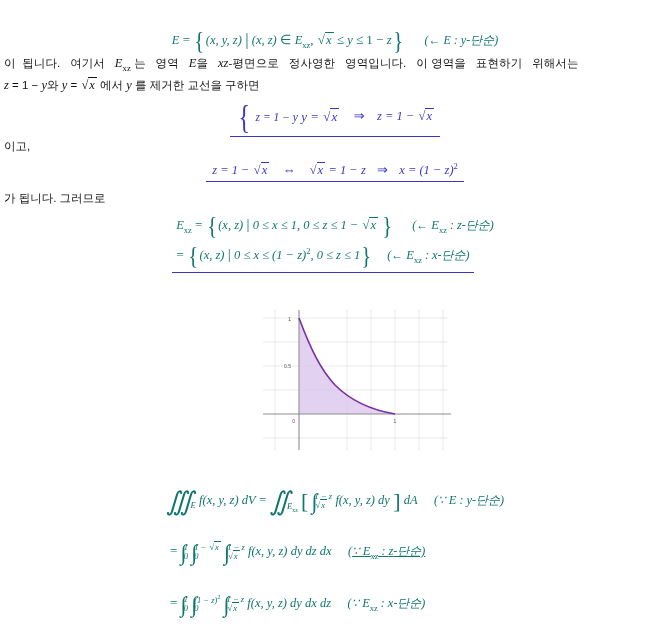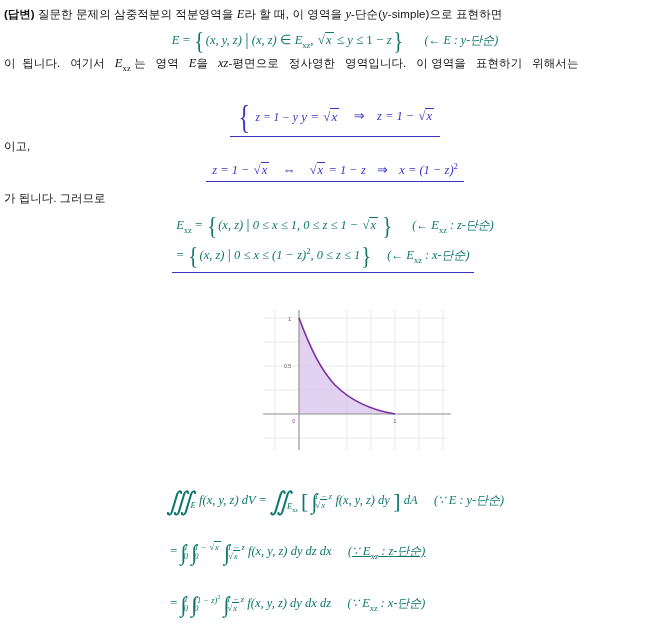--- a/index.html
+++ b/index.html
@@ -109,40 +109,39 @@
     height: 148px;
     margin: 10px auto 0 auto;
   }
   .chart-wrap svg { display: block; }
 </style>
 </head>
 <body>
 
 <div class="page">
 
-  <div class="para" style="position:absolute; left:4px; top:6px; width:660px;">
-    <span class="bold-label">(답변)</span>
-    <span class="ko">질문한 문제의 삼중적분의 적분영역을 <span class="m">E</span>라 할 때, 이 영역을 <span class="m">y</span>-단순(<span class="m">y</span>-simple)으로 표현하면</span>
-  </div>
 
   <div class="mathblock" style="position:absolute; left:0px; top:28px; width:670px;">
     <span class="m">E</span> <span class="mr">=</span>
     <span class="bigbrace">{</span><span class="m">(x, y, z)</span>
     <span class="mr" style="font-size:17px; vertical-align:-0.08em;">|</span>
     <span class="m">(x, z)</span> <span class="mr">∈</span> <span class="m">E<sub>xz</sub></span><span class="mr">,</span>
     <span class="sqrt"><span class="radsym">√</span><span class="radicand m">x</span></span>
     <span class="mr">≤</span> <span class="m">y</span> <span class="mr">≤ 1 −</span> <span class="m">z</span><span class="bigbrace">}</span>
     <span style="display:inline-block; width:14px;"></span>
     <span class="m" style="font-size:12px;">(← E : y-단순)</span>
   </div>
 
   <div class="para" style="position:absolute; left:4px; top:55px; width:662px;">
     <span class="ko">이&nbsp; 됩니다.&nbsp;&nbsp; 여기서&nbsp;&nbsp; <span class="m">E<sub>xz</sub></span>&nbsp;는&nbsp;&nbsp; 영역&nbsp;&nbsp; <span class="m">E</span>을&nbsp;&nbsp; <span class="m">xz</span>-평면으로&nbsp;&nbsp; 정사영한&nbsp;&nbsp; 영역입니다.&nbsp;&nbsp; 이 영역을&nbsp;&nbsp; 표현하기&nbsp;&nbsp; 위해서는</span>
   </div>
 
+  <div class="para" style="position:absolute; left:4px; top:77px; width:662px;">
+    <span class="m">z</span> <span class="mr">= 1 −</span> <span class="m">y</span>와 <span class="m">y</span> <span class="mr">=</span> <span class="sqrt m" style="font-size:12.5px;"><span class="radsym">√</span><span class="radicand">x</span></span> 에서 <span class="m">y</span> 를 제거한 교선을 구하면
+  </div>
 
   <div class="mathblock blue" style="position:absolute; left:0px; top:100px; width:670px;">
     <span class="ul-blue" style="padding:0 6px 2px 6px;">
       <span class="bigbrace" style="font-size:34px; transform:scaleX(0.7);">{</span>
       <span class="stack">
         <span class="m" style="font-size:11.5px;">z = 1 − y</span>
         <span class="m" style="font-size:13px;">y = <span class="sqrt"><span class="radsym">√</span><span class="radicand">x</span></span></span>
       </span>
       <span style="display:inline-block; width:8px;"></span>
       <span class="mr">⇒</span>

